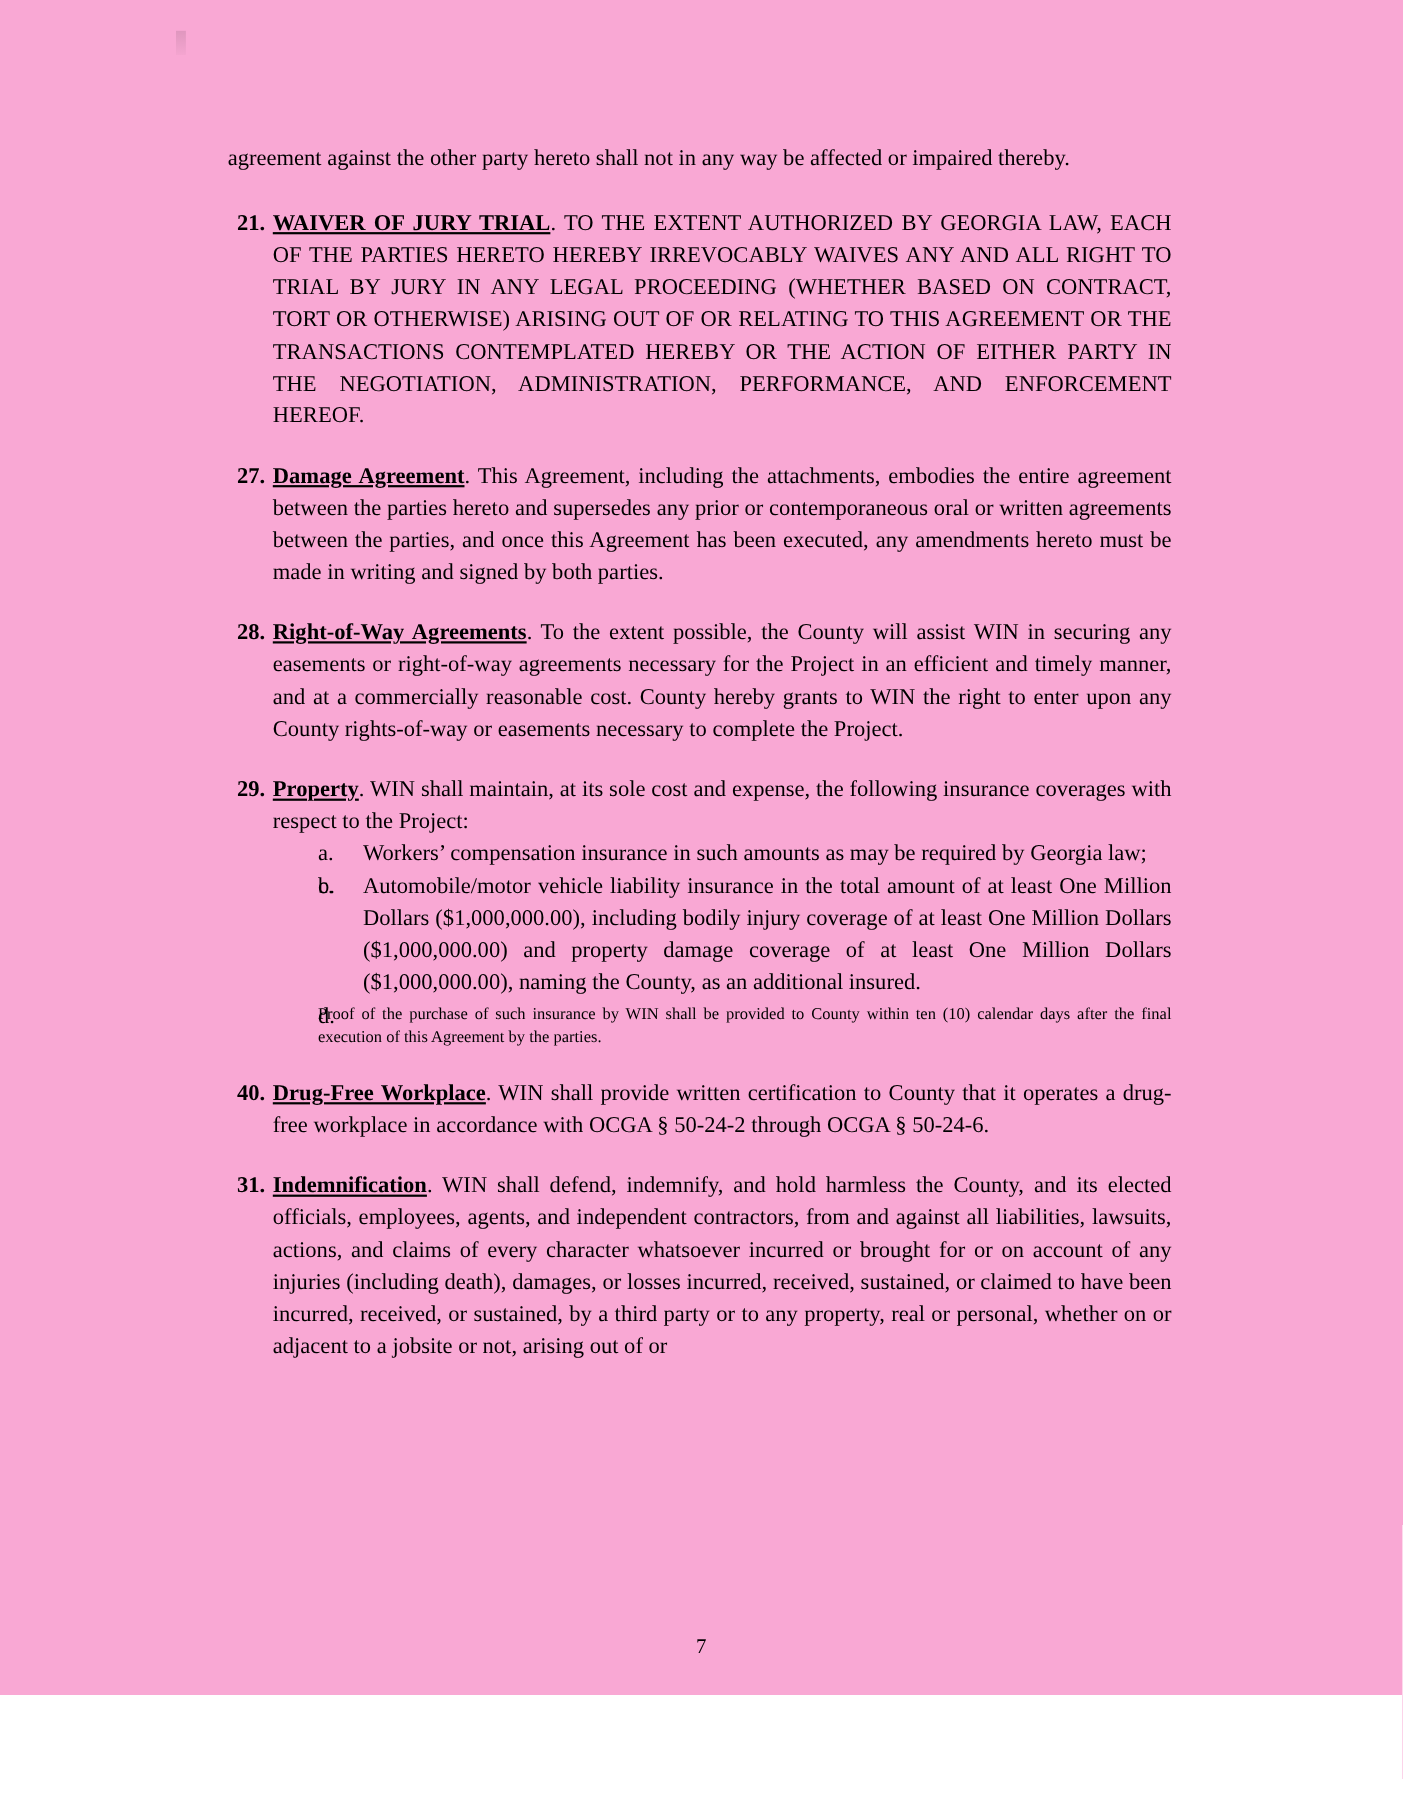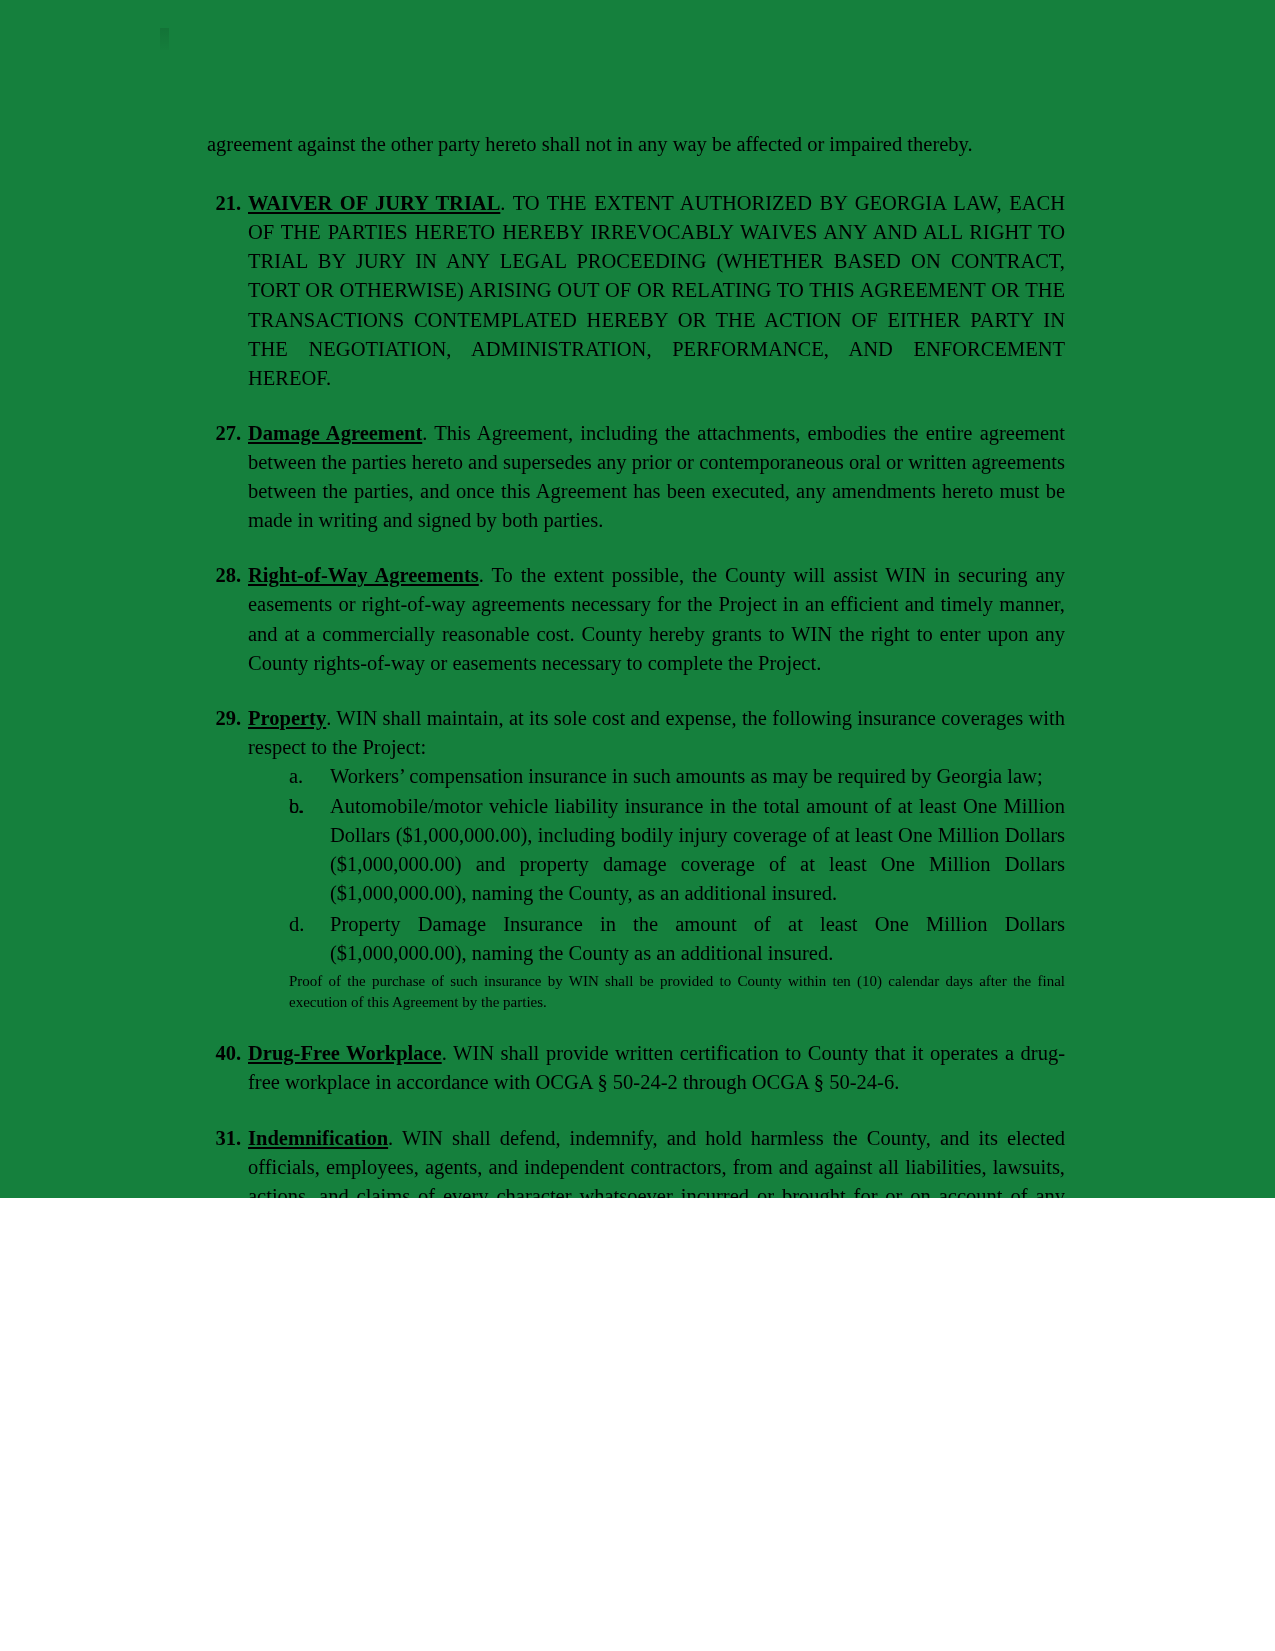--- a/index.html
+++ b/index.html
@@ -3,23 +3,23 @@
 <meta charset="utf-8">
 <style>
   html, body {
     margin: 0;
     padding: 0;
     background: #ffffff;
   }
   .page {
     position: relative;
     width: 1275px;
-    height: 1198px;
+    height: 1541px;
     margin: 0 auto;
-    background: #15803d;
+    background: #f9a8d4;
     font-family: "Liberation Serif", "DejaVu Serif", serif;
     color: #000000;
     box-sizing: border-box;
   }
   .content {
     position: absolute;
     left: 207px;
     top: 130px;
     width: 858px;
   }
@@ -138,21 +138,20 @@
         </li>
         <li>
           <span class="marker">b.</span>
         </li>
         <li>
           <span class="marker">c.</span>
           <span>Automobile/motor vehicle liability insurance in the total amount of at least One Million Dollars ($1,000,000.00), including bodily injury coverage of at least One Million Dollars ($1,000,000.00) and property damage coverage of at least One Million Dollars ($1,000,000.00), naming the County, as an additional insured.</span>
         </li>
         <li>
           <span class="marker">d.</span>
-          <span>Property Damage Insurance in the amount of at least One Million Dollars ($1,000,000.00), naming the County as an additional insured.</span>
         </li>
       </ul>
 
       <div class="after-list">Proof of the purchase of such insurance by WIN shall be provided to County within ten (10) calendar days after the final execution of this Agreement by the parties.</div>
     </div>
 
     <div class="numbered">
       <span class="num">40.</span>
       <span class="heading-u">Drug-Free Workplace</span><span>.</span><span>  WIN shall provide written certification to County that it operates a drug-free workplace in accordance with OCGA § 50-24-2 through OCGA § 50-24-6.</span>
     </div>

